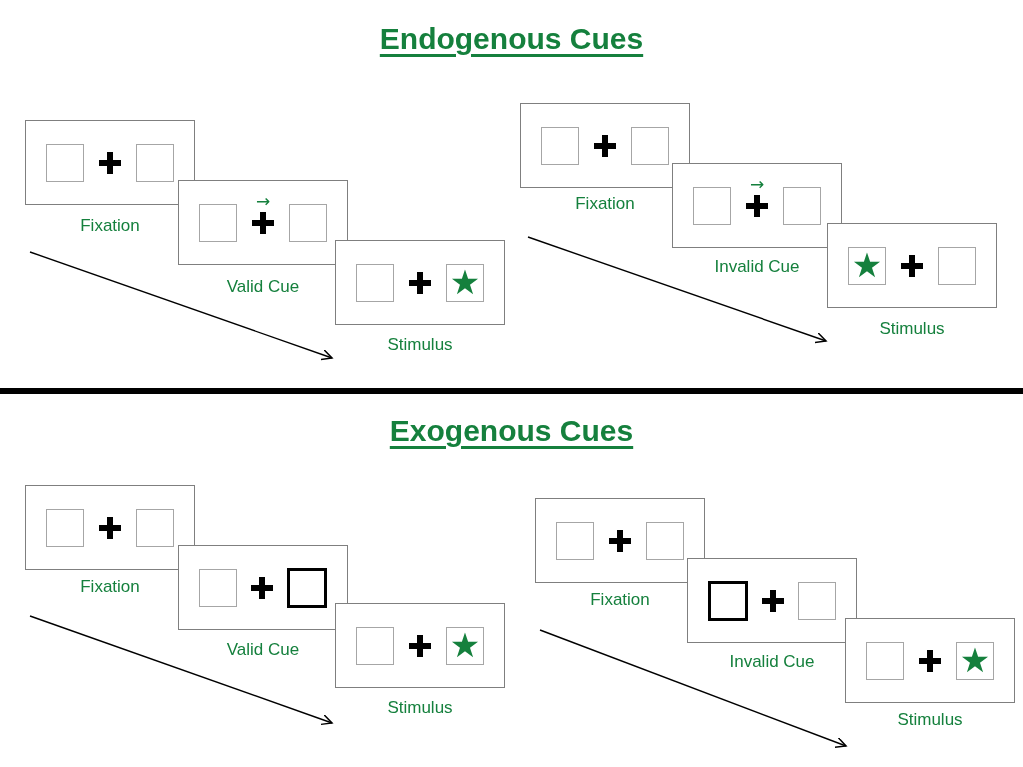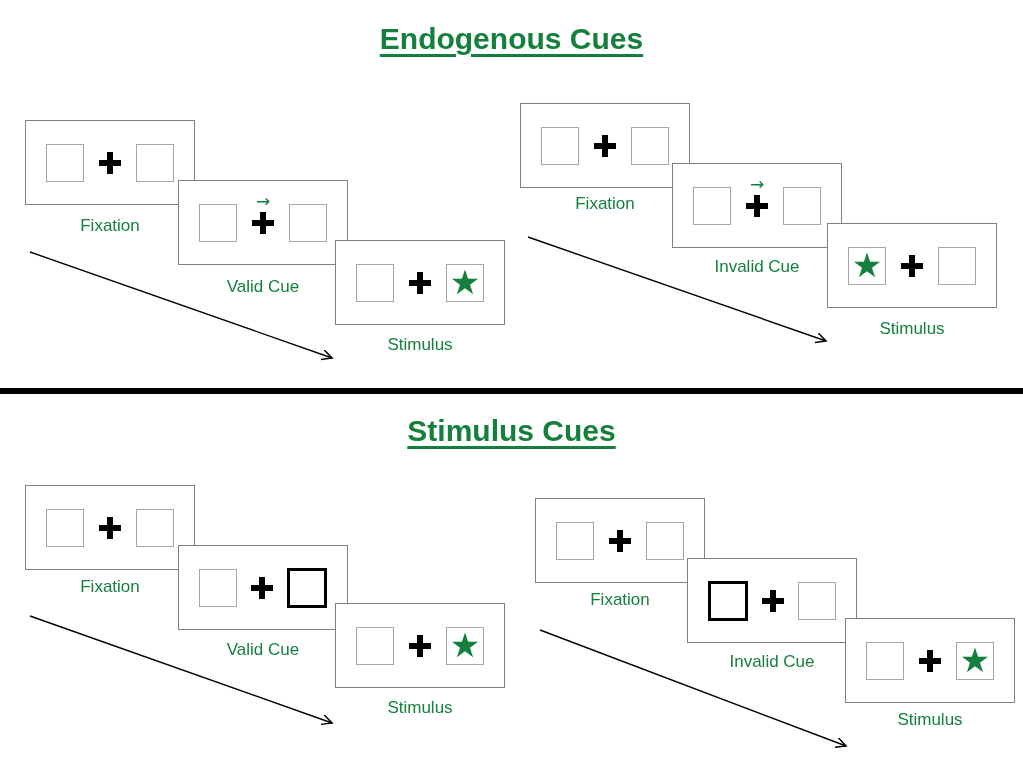--- a/index.html
+++ b/index.html
@@ -96,21 +96,21 @@
     </div>
     <div class="crosswrap"></div>
     <div class="sq"></div>
   </div>
   <div class="panel-label" style="left:520px;top:194px">Fixation</div>
   <div class="panel-label" style="left:672px;top:257px">Invalid Cue</div>
   <div class="panel-label" style="left:827px;top:319px">Stimulus</div>
 
   <div class="divider" style="top:388px"></div>
 
-  <div class="section-title" style="top:414px">Stimulus Cues</div>
+  <div class="section-title" style="top:414px">Exogenous Cues</div>
 
   <div class="panel" style="left:25px;top:485px">
     <div class="sq"></div>
     <div class="crosswrap"></div>
     <div class="sq"></div>
   </div>
   <div class="panel" style="left:178px;top:545px">
     <div class="sq"></div>
     <div class="crosswrap"></div>
     <div class="sq bold"></div>

